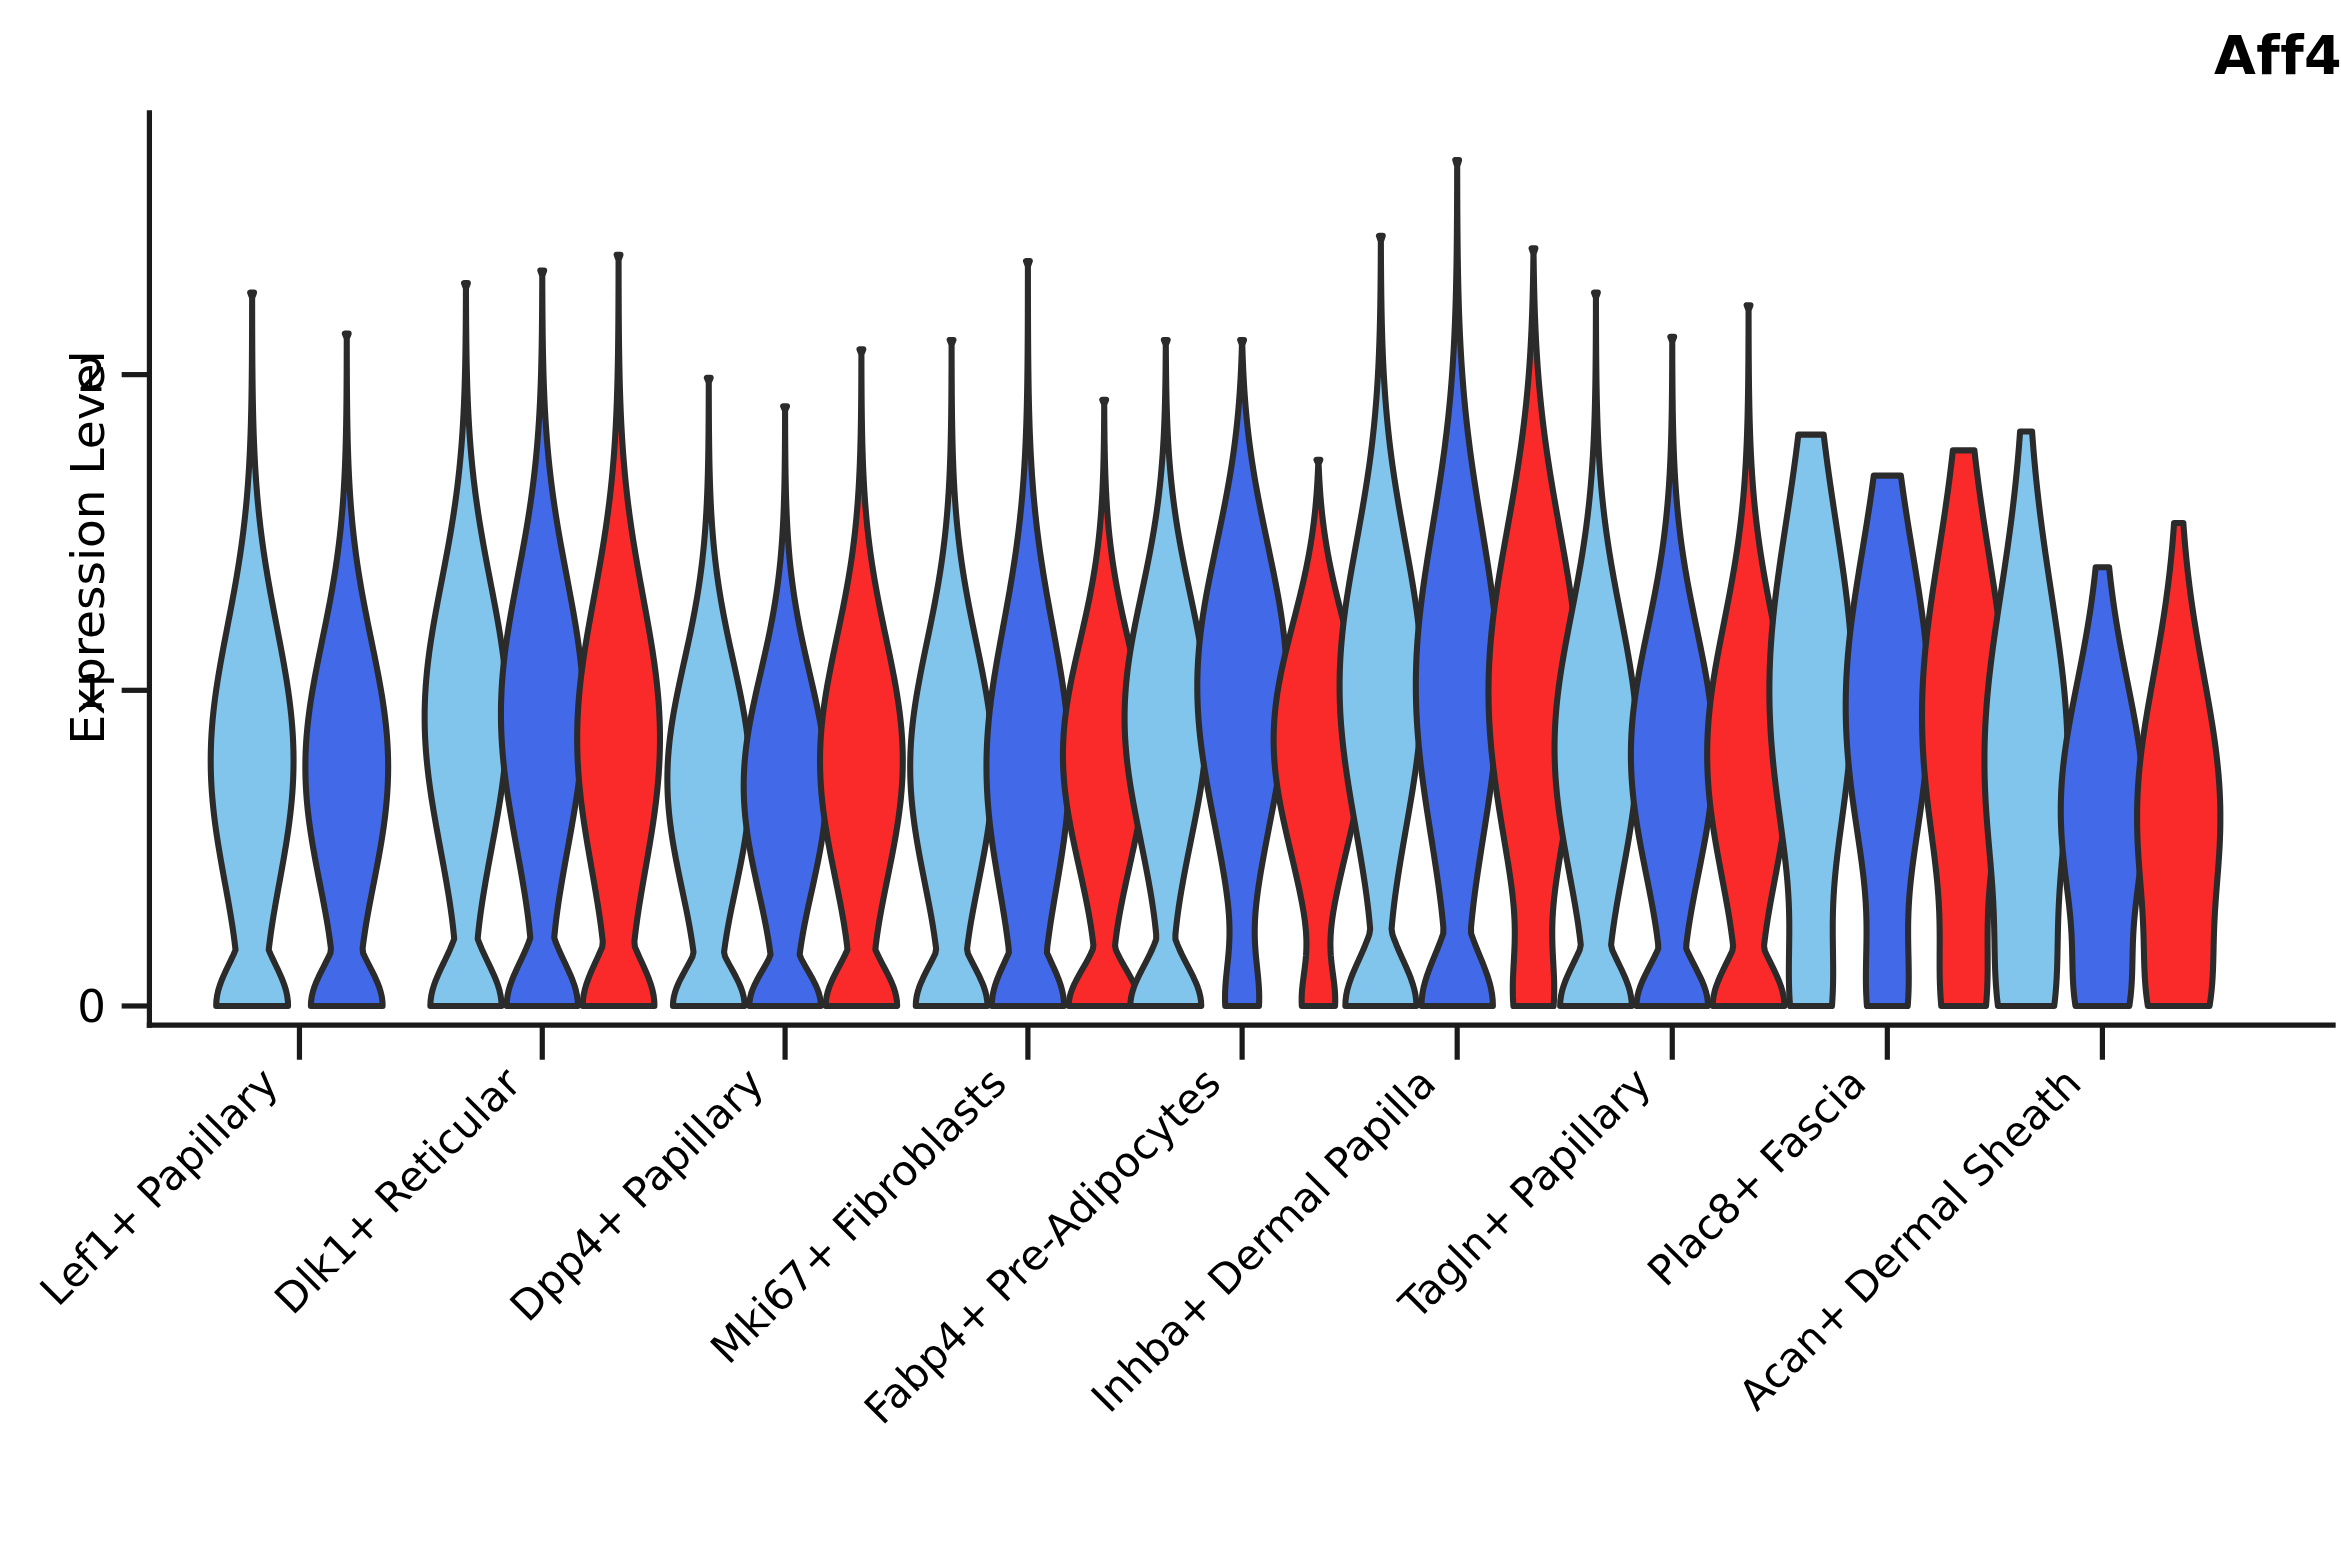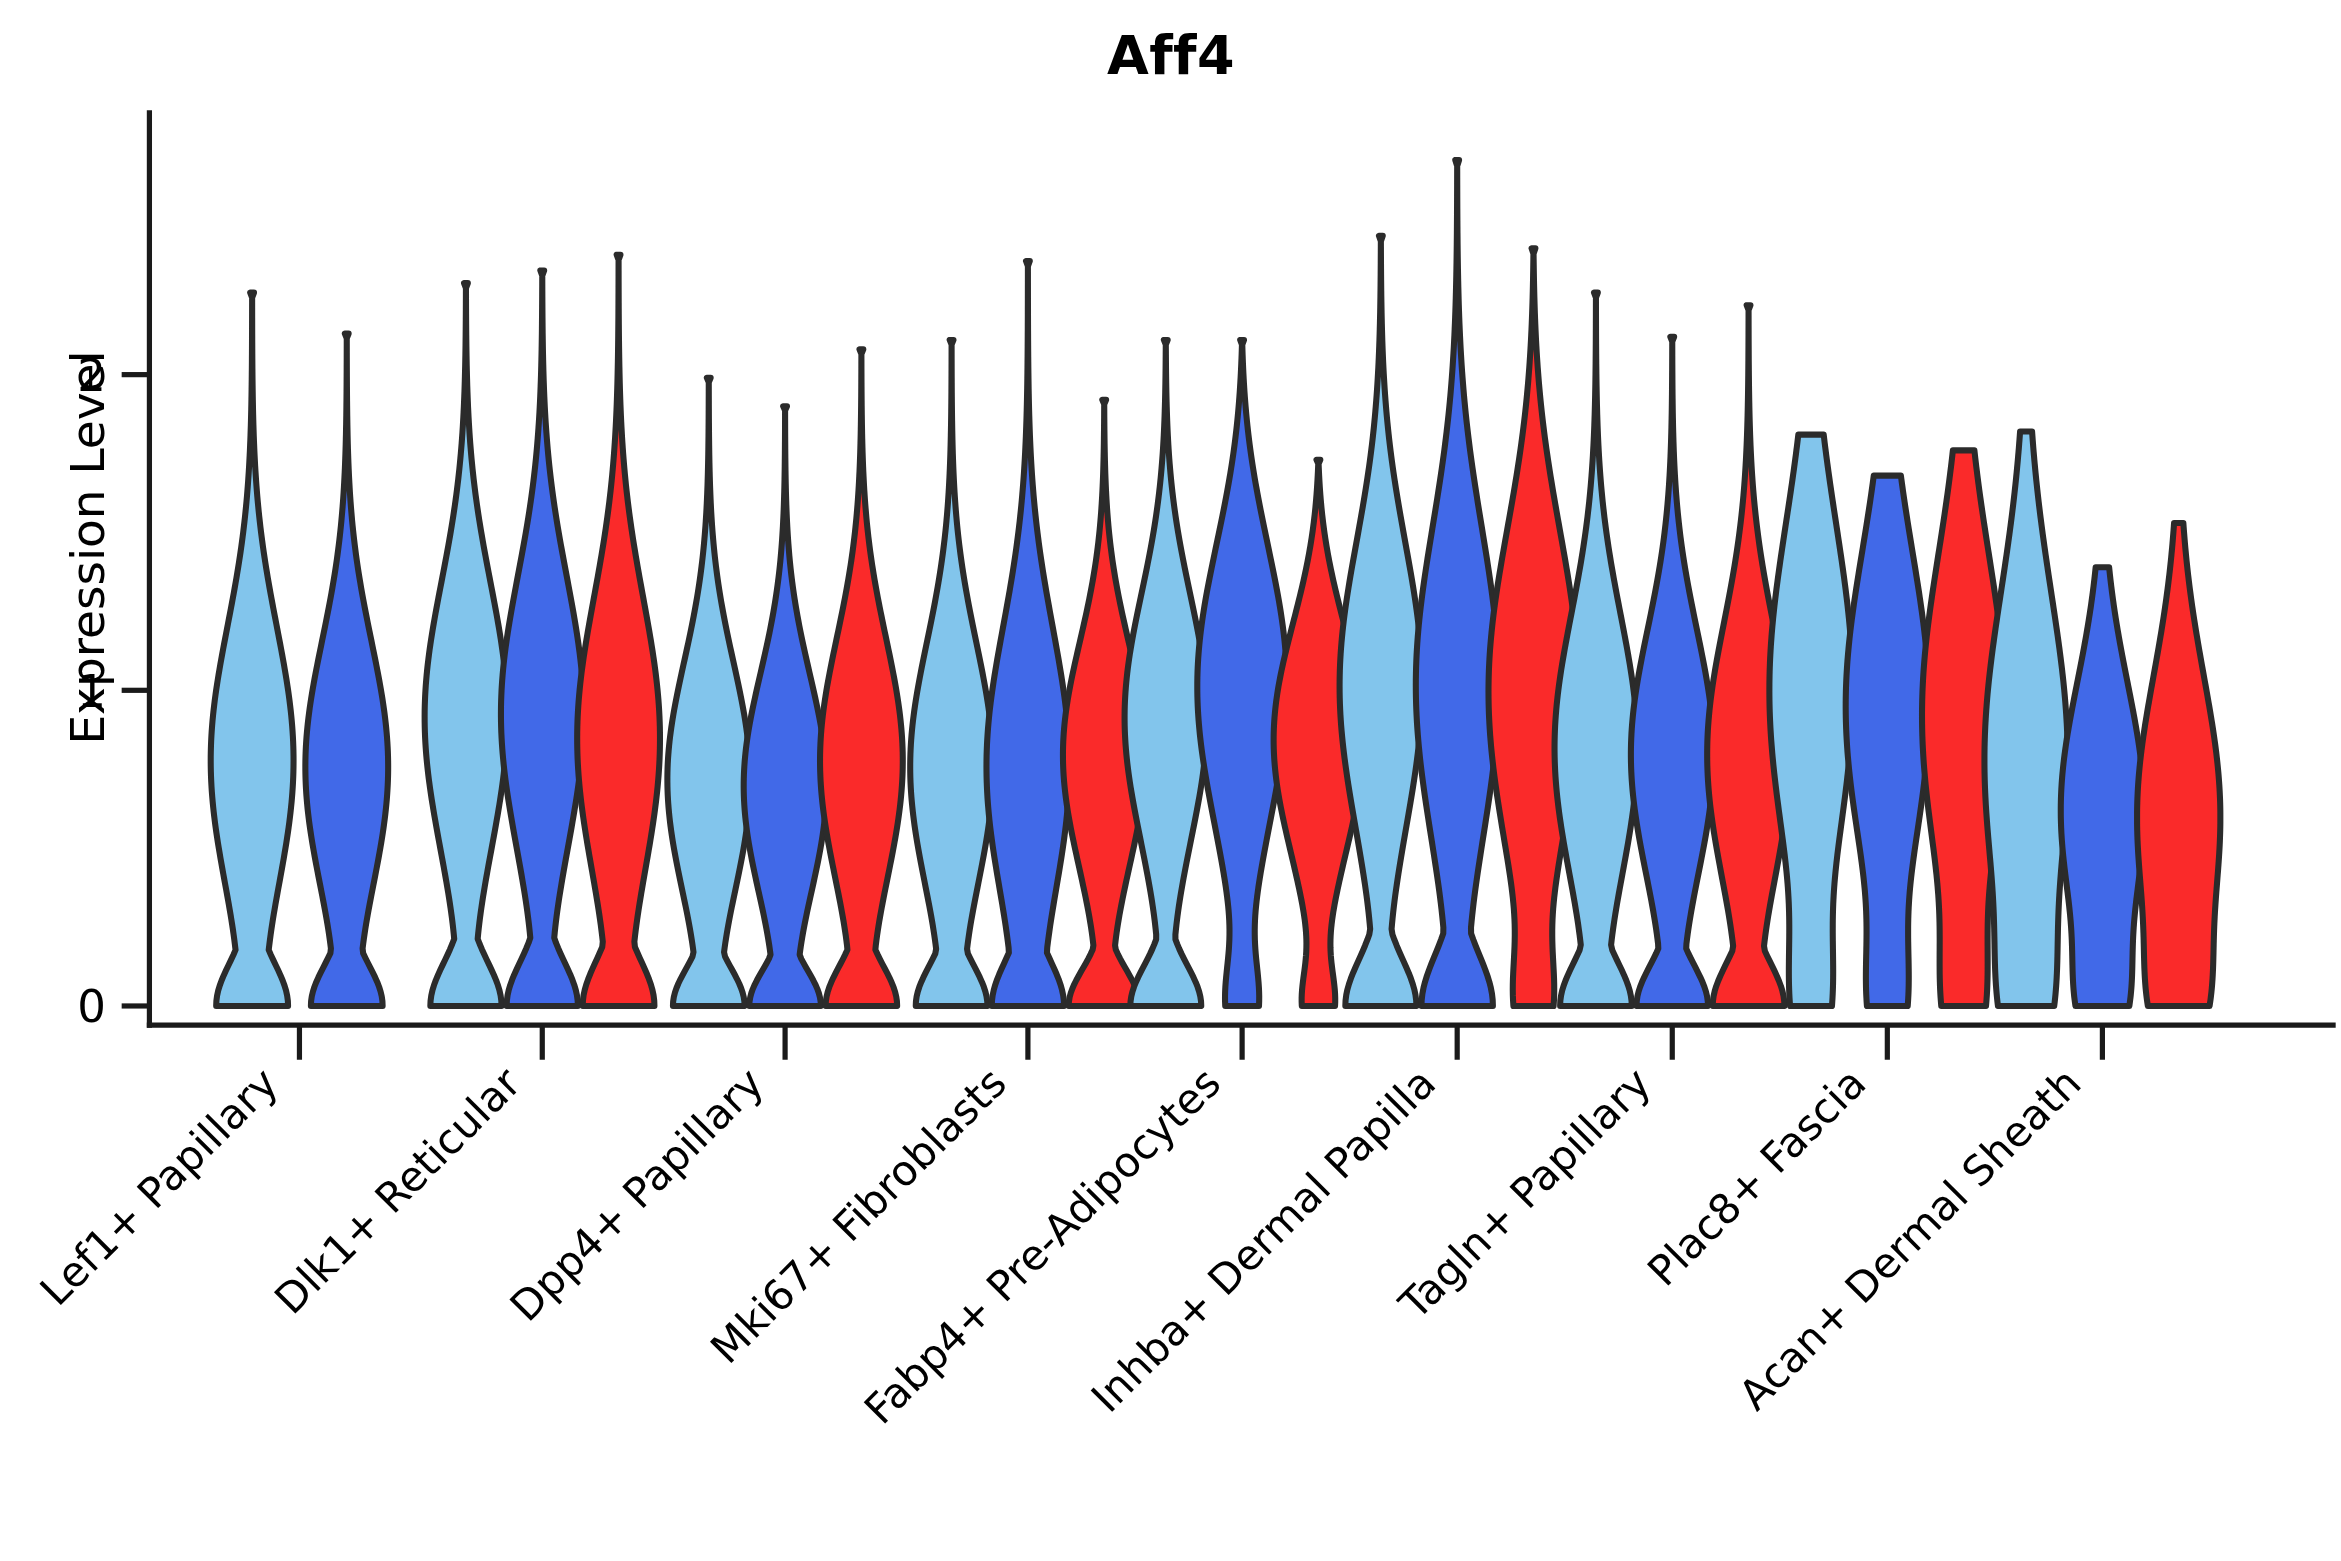--- a/index.html
+++ b/index.html
@@ -13,21 +13,21 @@
     height: 1561px;
     background: #ffffff;
     font-family: "DejaVu Sans", sans-serif;
     overflow: hidden;
   }
   #plot-title {
     position: absolute;
     top: 24px;
     left: 0;
     width: 2342px;
-    text-align: center;
+    text-align: right;
     font-size: 54px;
     font-weight: bold;
     color: #000000;
     letter-spacing: 0.4px;
   }
   #ylabel {
     position: absolute;
     left: -260px;
     top: 520px;
     width: 694px;

